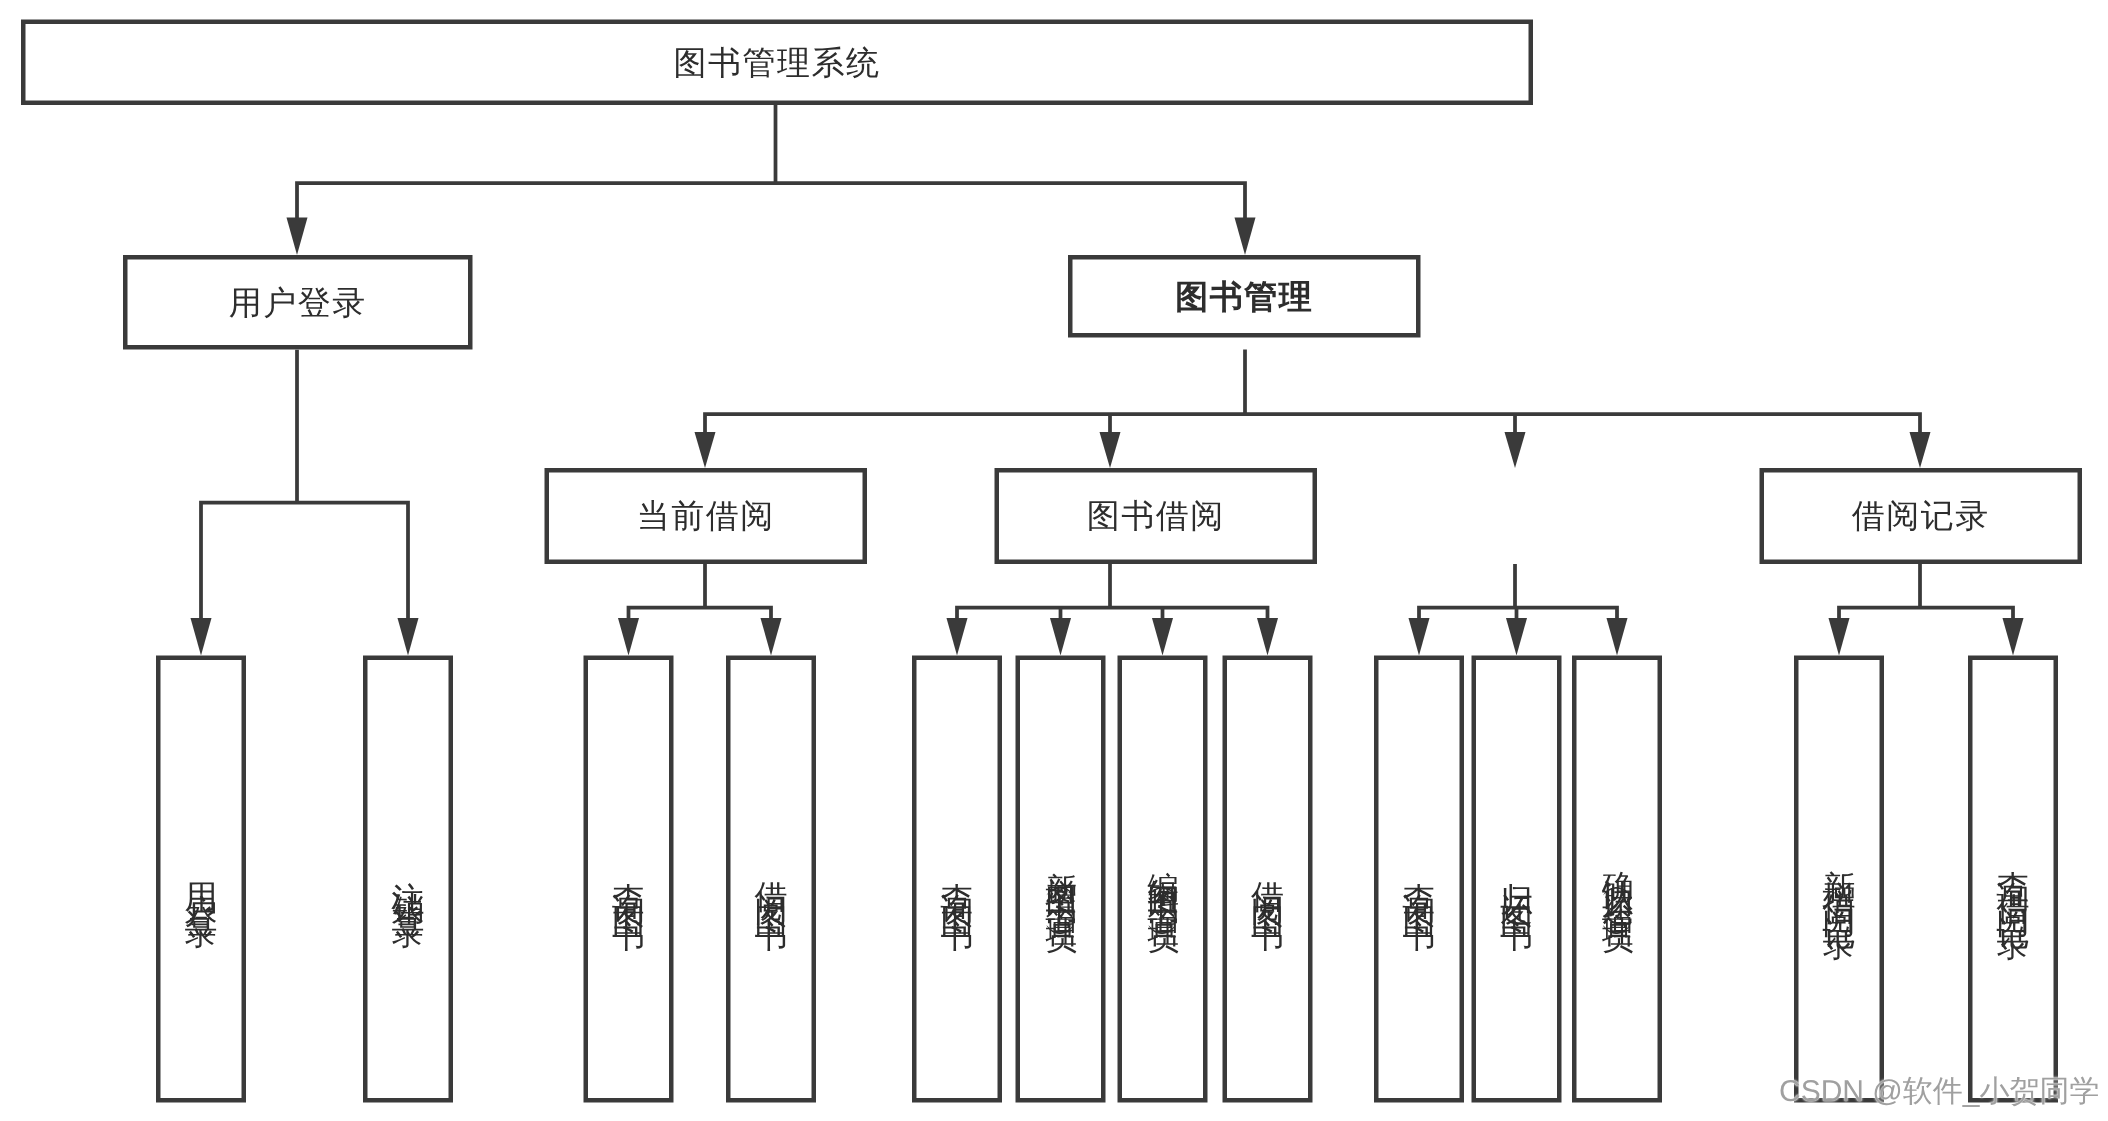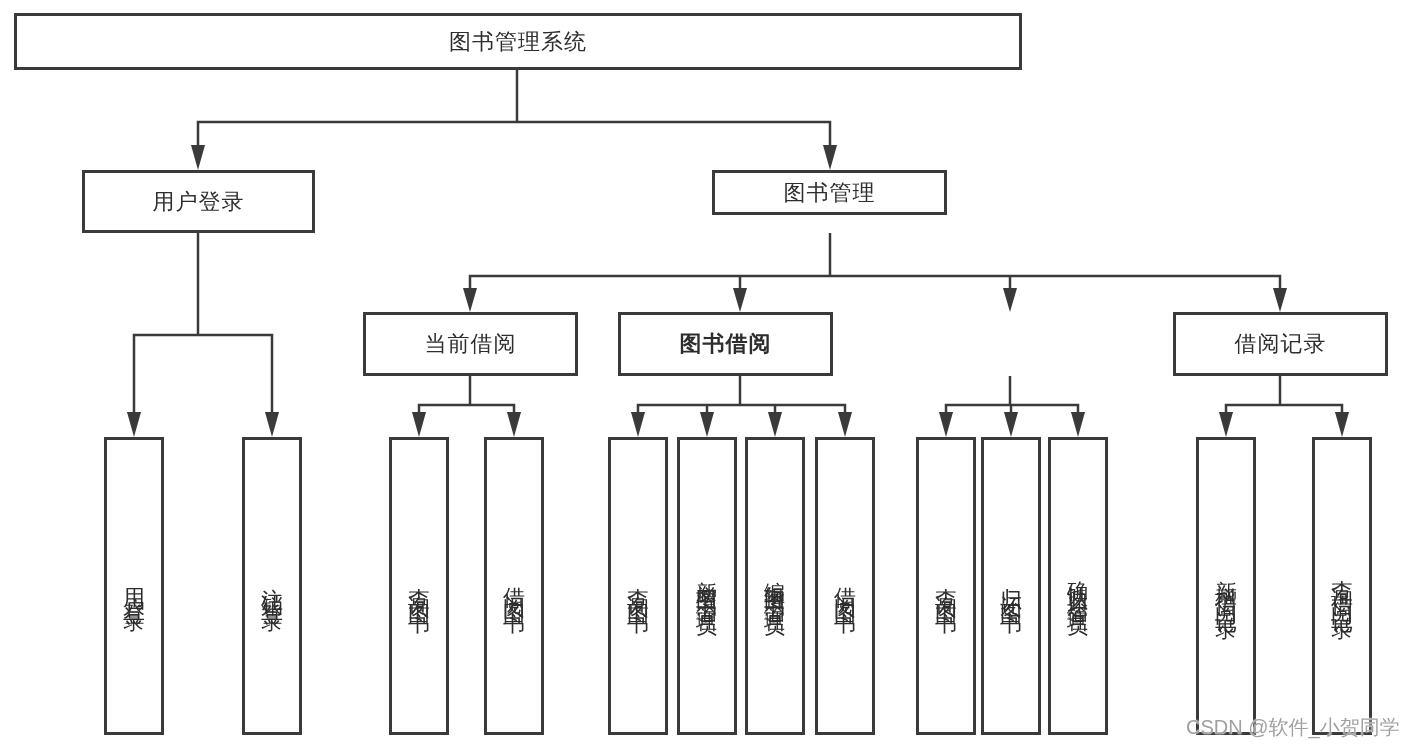--- a/index.html
+++ b/index.html
@@ -43,25 +43,25 @@
     writing-mode: vertical-rl;
     font-size: 22px;
     letter-spacing: 8px;
     line-height: 1;
     white-space: nowrap;
   }
   
   #n-root   { left: 14px;  top: 13px;  width: 1008px; height: 57px; }
   
   #n-login  { left: 82px;  top: 170px; width: 233px;  height: 63px; }
-  #n-mgmt   { left: 712px; top: 170px; width: 235px;  height: 45px; }
+  #n-mgmt   { left: 712px; top: 170px; width: 235px;  height: 55px; font-weight: bold; }
   
   .lvl3 { top: 312px; width: 215px; height: 64px; }
   #n-recommend { left: 363px; }
-  #n-borrow    { left: 618px; font-weight: bold; }
+  #n-borrow    { left: 663px; }
   #n-current   { left: 903px; }
   #n-records   { left: 1173px; }
   
   .leaf { top: 437px; width: 60px; height: 298px; }
   #l-userlogin  { left: 104px; }
   #l-logout     { left: 242px; }
   #l-query1     { left: 389px; }
   #l-borrow1    { left: 484px; }
   #l-query2     { left: 608px; }
   #l-addbook    { left: 677px; }

